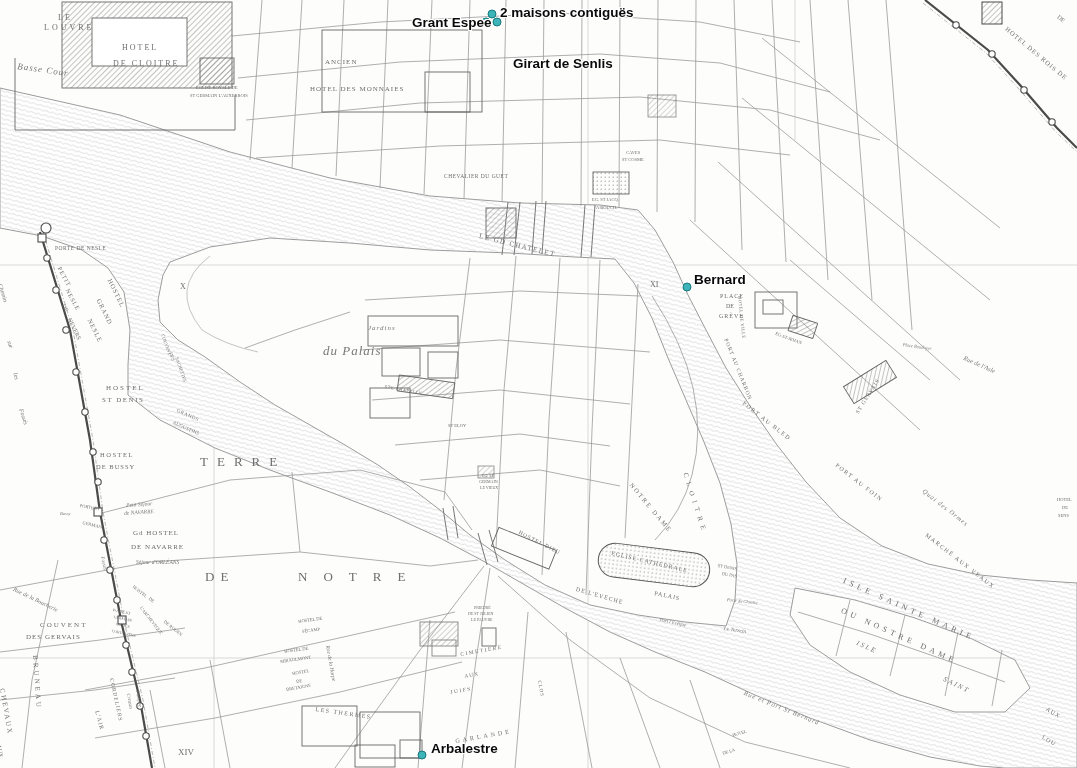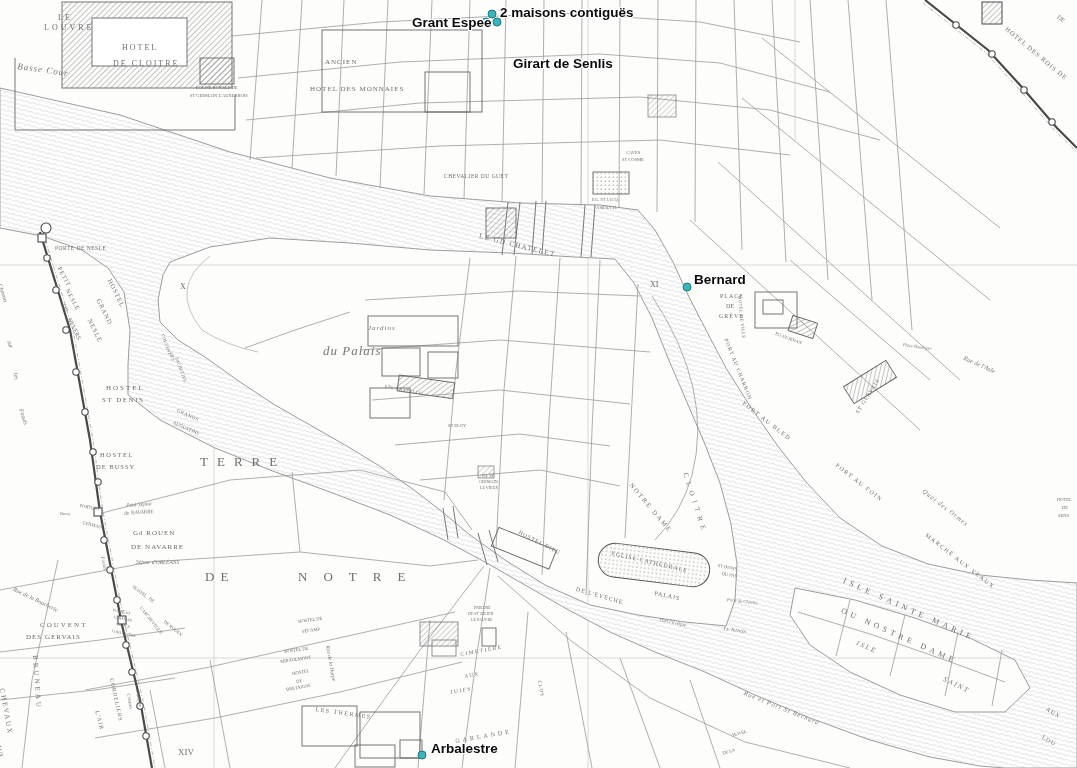--- a/index.html
+++ b/index.html
@@ -287,21 +287,21 @@
       <div class="ml" style="left: 100px; top: 452px; font-size: 6.5px; letter-spacing: 1.5px;">HOSTEL</div>
       <div class="ml" style="left: 96px; top: 464px; font-size: 6.5px; letter-spacing: 1px;">DE BUSSY</div>
       <div class="ml" style="left: 200px; top: 455px; font-size: 13px; letter-spacing: 9px;">TERRE</div>
       <div class="ml" style="left: 205px; top: 570px; font-size: 13px; letter-spacing: 6px;">DE</div>
       <div class="ml" style="left: 298px; top: 570px; font-size: 13px; letter-spacing: 16px;">NOTRE</div>
       <div class="ml" style="left: 80px; top: 504px; font-size: 4.5px; transform: rotate(10deg);">PORTE ST</div>
       <div class="ml" style="left: 83px; top: 521px; font-size: 4.5px; transform: rotate(14deg);">GERMAIN</div>
       <div class="ml it" style="left: 60px; top: 512px; font-size: 4.5px;">Bussy</div>
       <div class="ml it" style="left: 126px; top: 503px; font-size: 5.5px; transform: rotate(-4deg);">Petit Séjour</div>
       <div class="ml it" style="left: 124px; top: 511px; font-size: 5.5px; transform: rotate(-4deg);">de NAVARRE</div>
-      <div class="ml" style="left: 133px; top: 530px; font-size: 7px; letter-spacing: 1px;">Gd ROUEN</div>
+      <div class="ml" style="left: 133px; top: 530px; font-size: 7px; letter-spacing: 1px;">Gd HOSTEL</div>
       <div class="ml" style="left: 131px; top: 544px; font-size: 7px; letter-spacing: 1px;">DE NAVARRE</div>
       <div class="ml it" style="left: 136px; top: 560px; font-size: 5.5px;">Séjour d'ORLÉANS</div>
       <div class="ml it" style="left: 105px; top: 556px; font-size: 5px; transform: rotate(78deg);">Fossés</div>
       <div class="ml it" style="left: 15px; top: 586px; font-size: 6px; transform: rotate(26deg);">Rue de la Boucherie</div>
       <div class="ml" style="left: 40px; top: 622px; font-size: 7px; letter-spacing: 2px;">COUVENT</div>
       <div class="ml" style="left: 26px; top: 634px; font-size: 7px; letter-spacing: 1px;">DES GERVAIS</div>
       <div class="ml" style="left: 38px; top: 655px; font-size: 7px; letter-spacing: 3px; transform: rotate(86deg);">BRUNEAU</div>
       <div class="ml" style="left: 5px; top: 688px; font-size: 7px; letter-spacing: 2px; transform: rotate(80deg);">CHEVAUX</div>
       <div class="ml" style="left: 2px; top: 744px; font-size: 6px; transform: rotate(80deg);">AUX</div>
       <div class="ml" style="left: 113px; top: 608px; font-size: 4px; transform: rotate(12deg);">PORTE ST</div>

